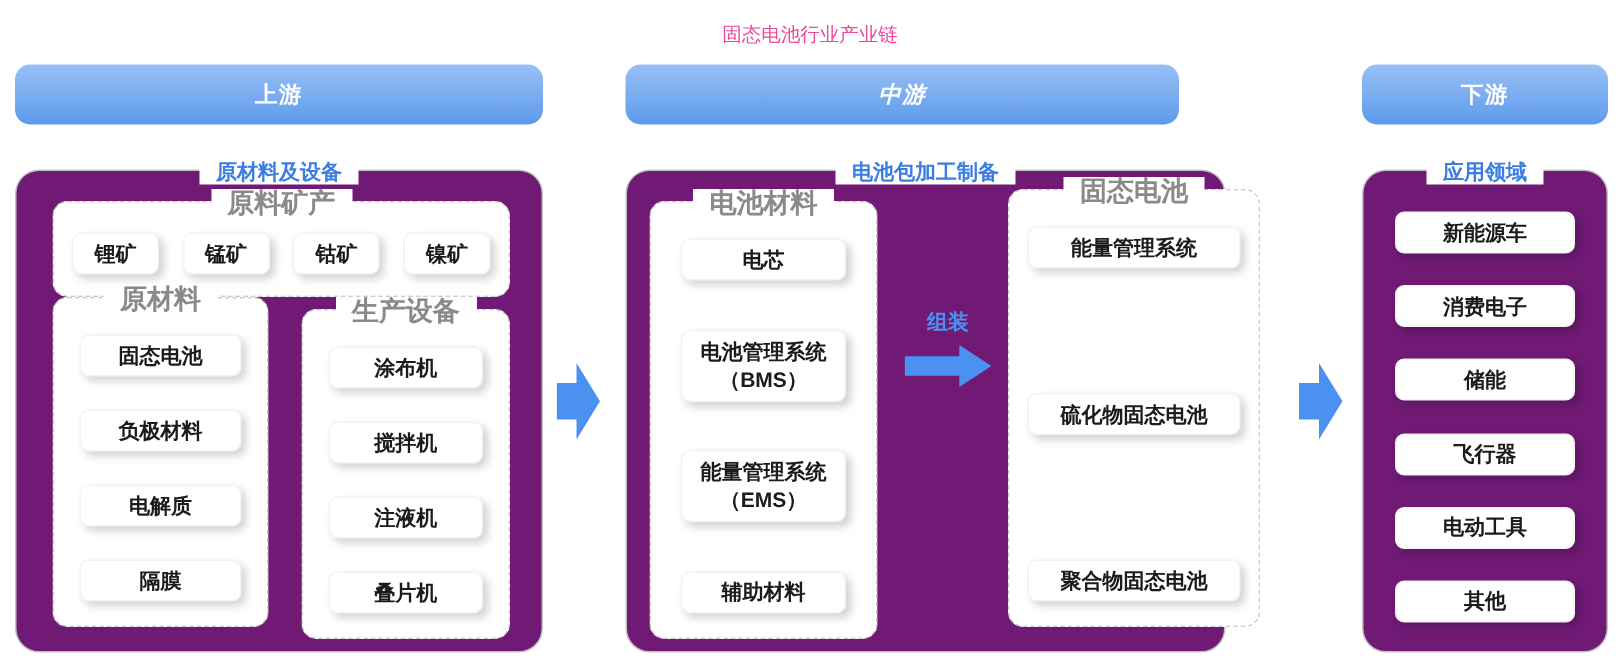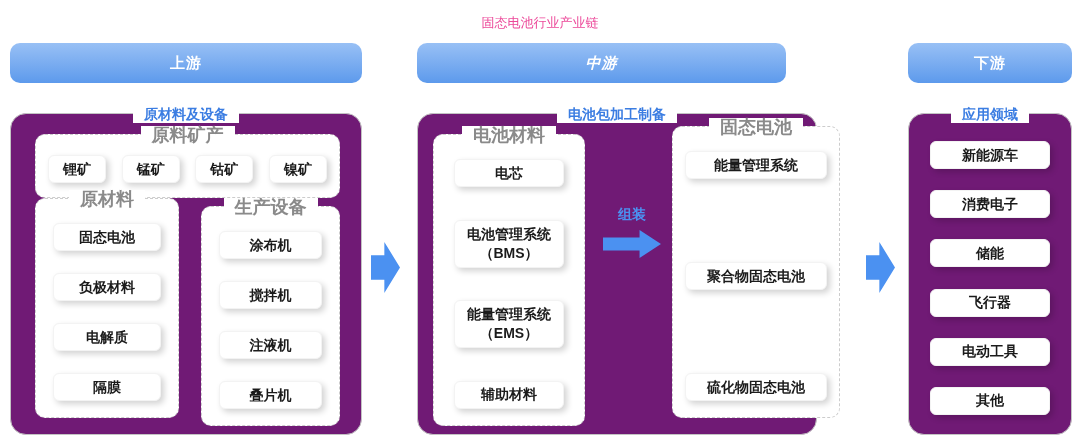--- a/index.html
+++ b/index.html
@@ -171,22 +171,22 @@
 
     <div class="assemble">
       <div class="assemble-label">组装</div>
       <div class="assemble-arrow"></div>
     </div>
 
     <div class="group group-ssb">
       <span class="legend legend-gray">固态电池</span>
       <div class="col col-ssb">
         <div class="item">能量管理系统</div>
+        <div class="item">硫化物固态电池</div>
         <div class="item">聚合物固态电池</div>
-        <div class="item">硫化物固态电池</div>
       </div>
     </div>
   </div>
 
   <div class="block-arrow arrow-2"></div>
 
   <div class="panel panel-down">
     <span class="legend legend-blue">应用领域</span>
     <div class="list-down">
       <div class="item">新能源车</div>

